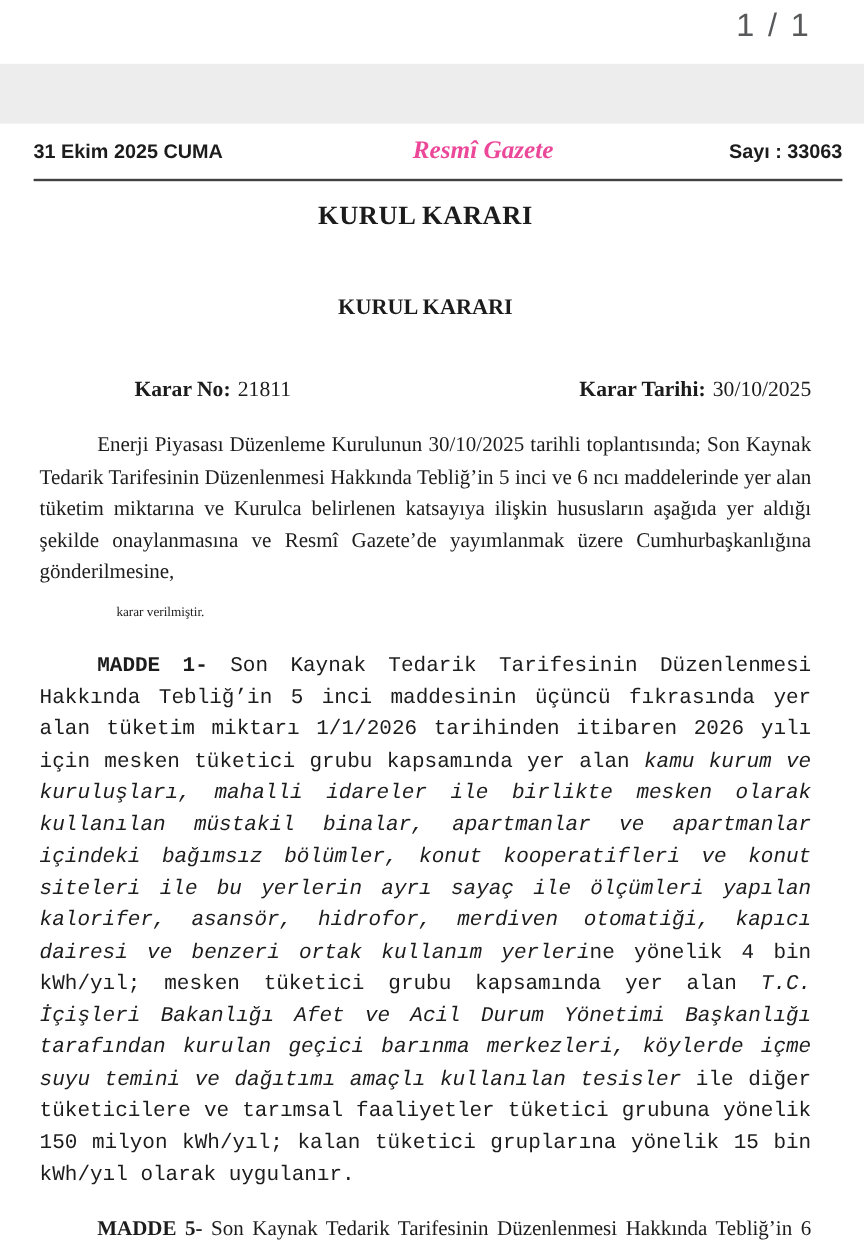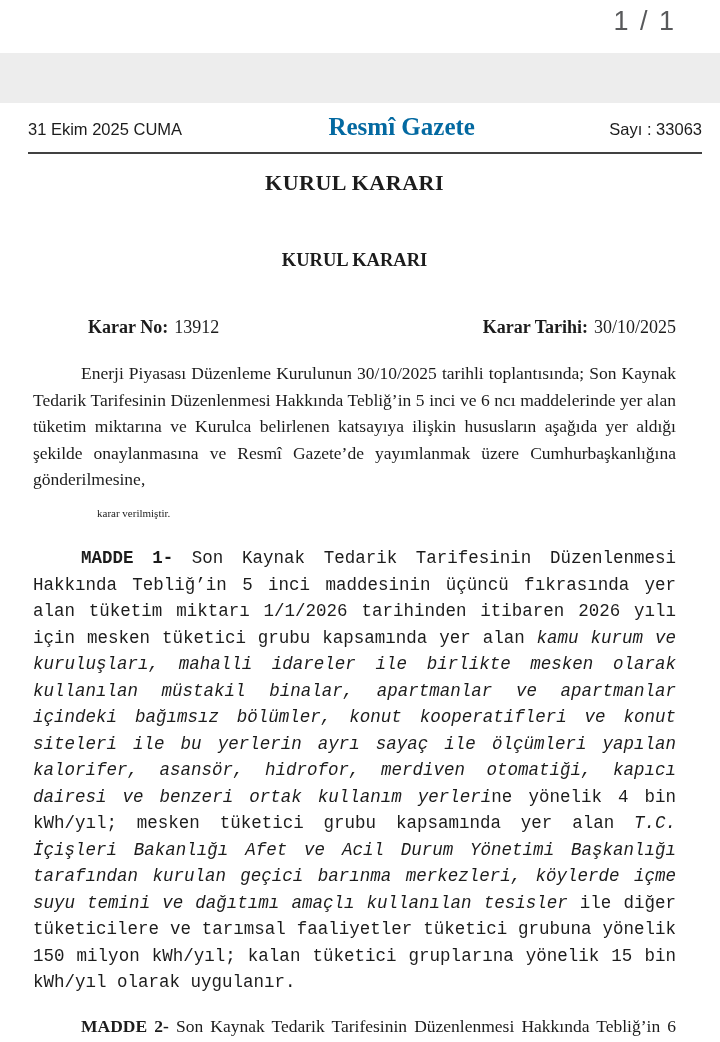--- a/index.html
+++ b/index.html
@@ -32,28 +32,30 @@
     justify-content: space-between;
     margin: 10px 18px 0 28px;
     padding-bottom: 11px;
     border-bottom: 2px solid #414141;
   }
   .gz-date, .gz-issue {
     font-family: "Liberation Sans", sans-serif;
     font-size: 16.5px;
     color: #1c1c1c;
     white-space: nowrap;
+    font-weight: bold;
   }
   .gz-title {
     font-family: "Liberation Serif", serif;
     font-weight: bold;
-    font-size: 25px;
-    color: #0369a1;
+    font-size: 21px;
+    color: #ec4899;
     white-space: nowrap;
     transform: translateX(6px);
+    font-style: italic;
   }
 
   .content { padding: 0 44px 0 33px; }
 
   .section-title {
     margin: 16px 0 0 0;
     text-align: center;
     font-size: 22px;
     font-weight: bold;
     letter-spacing: 0.5px;
@@ -70,21 +72,21 @@
     text-align: center;
     font-size: 18.5px;
     font-weight: bold;
   }
   .meta-row {
     display: flex;
     justify-content: space-between;
     margin: 46px 0 0 55px;
     font-size: 18px;
   }
-  .meta-row .bold { font-weight: bold; }
+  .meta-row .bold { font-weight: bold; margin-left: 24px; }
   .meta-value { margin-left: 6px; }
 
   .para {
     margin: 0;
     font-size: 17.5px;
     line-height: 26.5px;
     text-align: justify;
     text-indent: 48px;
   }
   .intro { margin-top: 22px; }
@@ -117,26 +119,26 @@
   </div>
 
   <div class="content">
 
     <h1 class="section-title">KURUL KARARI</h1>
 
 
     <h2 class="decision-title">KURUL KARARI</h2>
 
     <div class="meta-row">
-      <span><span class="bold">Karar No:</span><span class="meta-value">13912</span></span>
+      <span><span class="bold">Karar No:</span><span class="meta-value">21811</span></span>
       <span><span class="bold">Karar Tarihi:</span><span class="meta-value">30/10/2025</span></span>
     </div>
 
     <p class="para intro">Enerji Piyasası Düzenleme Kurulunun 30/10/2025 tarihli toplantısında; Son Kaynak Tedarik Tarifesinin Düzenlenmesi Hakkında Tebliğ’in 5 inci ve 6 ncı maddelerinde yer alan tüketim miktarına ve Kurulca belirlenen katsayıya ilişkin hususların aşağıda yer aldığı şekilde onaylanmasına ve Resmî Gazete’de yayımlanmak üzere Cumhurbaşkanlığına gönderilmesine,</p>
 
     <p class="closing">karar verilmiştir.</p>
 
     <p class="para article article-1"><span class="bold">MADDE 1-</span><span> Son Kaynak Tedarik Tarifesinin Düzenlenmesi Hakkında Tebliğ’in 5 inci maddesinin üçüncü fıkrasında yer alan tüketim miktarı 1/1/2026 tarihinden itibaren 2026 yılı için mesken tüketici grubu kapsamında yer alan </span><span class="italic">kamu kurum ve kuruluşları, mahalli idareler ile birlikte mesken olarak kullanılan müstakil binalar, apartmanlar ve apartmanlar içindeki bağımsız bölümler, konut kooperatifleri ve konut siteleri ile bu yerlerin ayrı sayaç ile ölçümleri yapılan kalorifer, asansör, hidrofor, merdiven otomatiği, kapıcı dairesi ve benzeri ortak kullanım yerleri</span><span>ne yönelik 4 bin kWh/yıl; mesken tüketici grubu kapsamında yer alan </span><span class="italic">T.C. İçişleri Bakanlığı Afet ve Acil Durum Yönetimi Başkanlığı tarafından kurulan geçici barınma merkezleri, köylerde içme suyu temini ve dağıtımı amaçlı kullanılan tesisler</span><span> ile diğer tüketicilere ve tarımsal faaliyetler tüketici grubuna yönelik 150 milyon kWh/yıl; kalan tüketici gruplarına yönelik 15 bin kWh/yıl olarak uygulanır.</span></p>
 
-    <p class="para article article-2"><span class="bold">MADDE 2-</span><span> Son Kaynak Tedarik Tarifesinin Düzenlenmesi Hakkında Tebliğ’in 6 ncı maddesinin beşinci fıkrasında yer alan KBK’nin 1/1/2026 tarihinden itibaren mesken tüketici grubu için 1,05 diğer tüketici grupları için ise 1,0938 olarak uygulanmasına devam edilir.</span></p>
+    <p class="para article article-2"><span class="bold">MADDE 5-</span><span> Son Kaynak Tedarik Tarifesinin Düzenlenmesi Hakkında Tebliğ’in 6 ncı maddesinin beşinci fıkrasında yer alan KBK’nin 1/1/2026 tarihinden itibaren mesken tüketici grubu için 1,05 diğer tüketici grupları için ise 1,0938 olarak uygulanmasına devam edilir.</span></p>
 
   </div>
 </div>
 
 </body></html>

